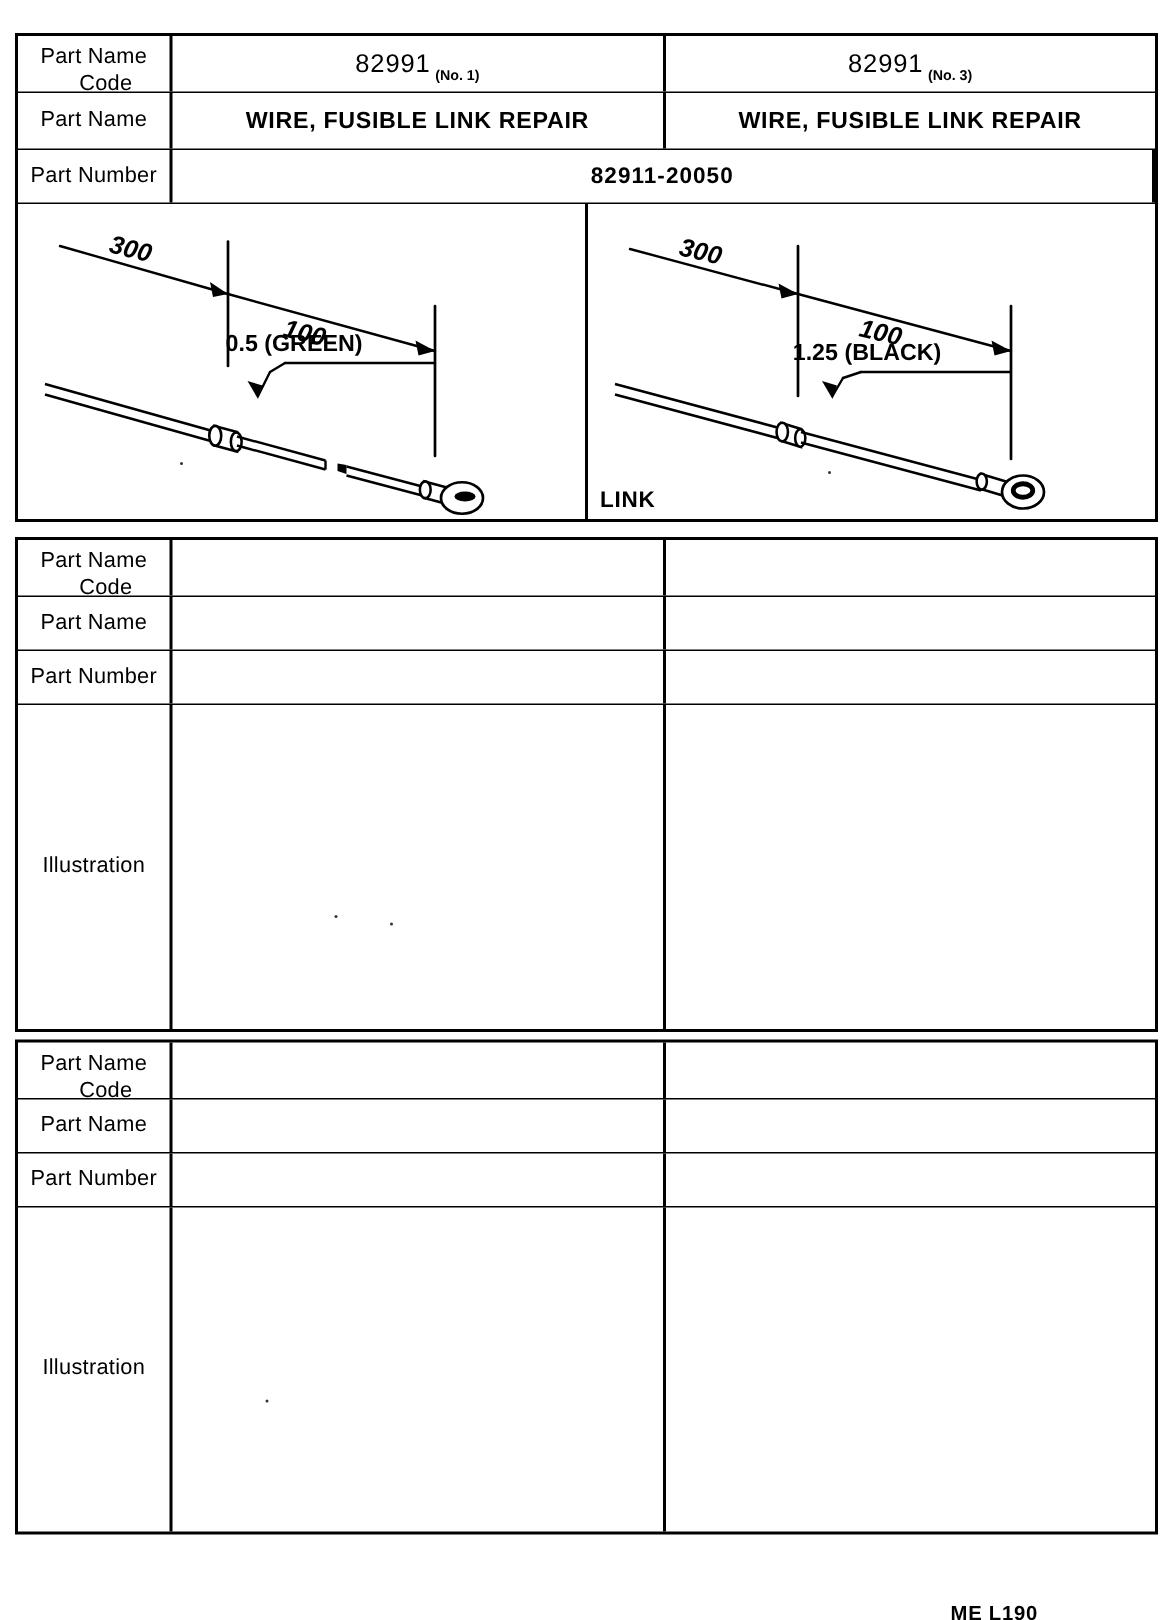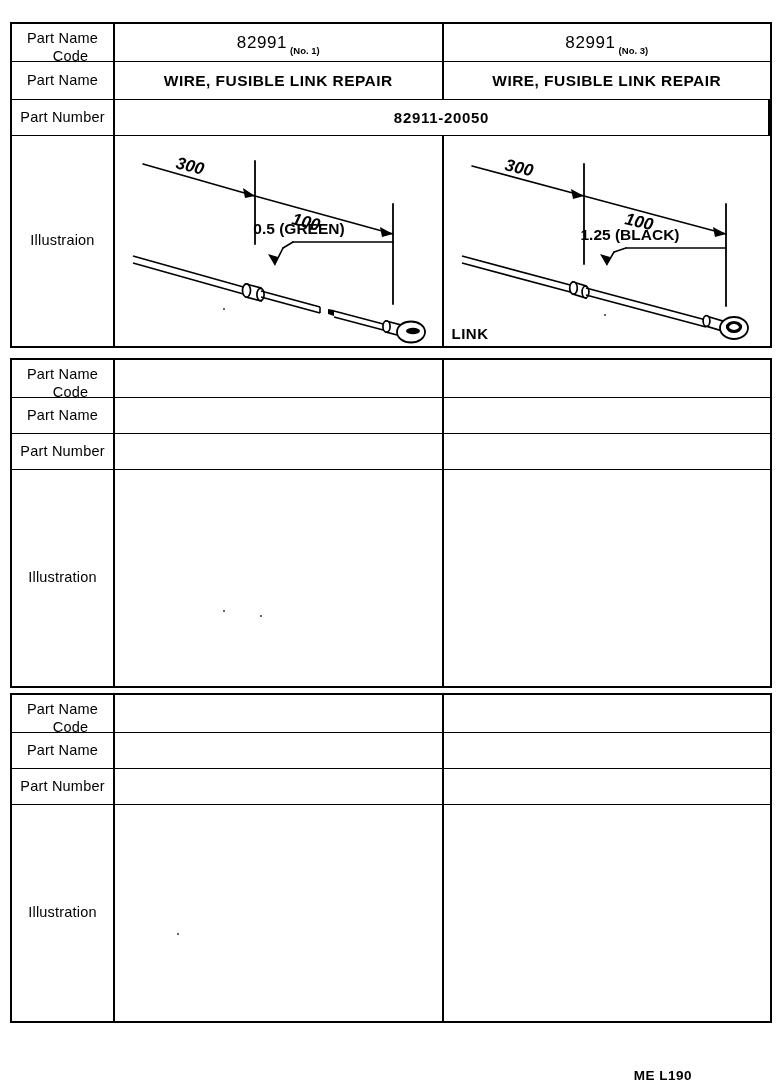--- a/index.html
+++ b/index.html
@@ -149,21 +149,20 @@
     </div>
 
     <div class="tbl-row" style="height:36px;">
       <div class="cell-label">Part Number</div>
       <div class="cell-data left-col">
         <span class="pnum">82911-20050</span>
       </div>
     </div>
 
     <div class="tbl-row last" style="height:210px;">
-      <div class="cell-label">Illustraion</div>
 
       <div class="cell-illus left-col">
         <svg class="illus-svg" width="322" height="210" viewBox="0 0 322 210">
           <g fill="none" stroke="#000" stroke-width="1.6" stroke-linecap="round">
 
             <line x1="28" y1="28" x2="140" y2="60"></line>
 
             <line x1="140" y1="60" x2="278" y2="98"></line>
 
             <line x1="140" y1="25" x2="140" y2="108" stroke-width="1.8"></line>

